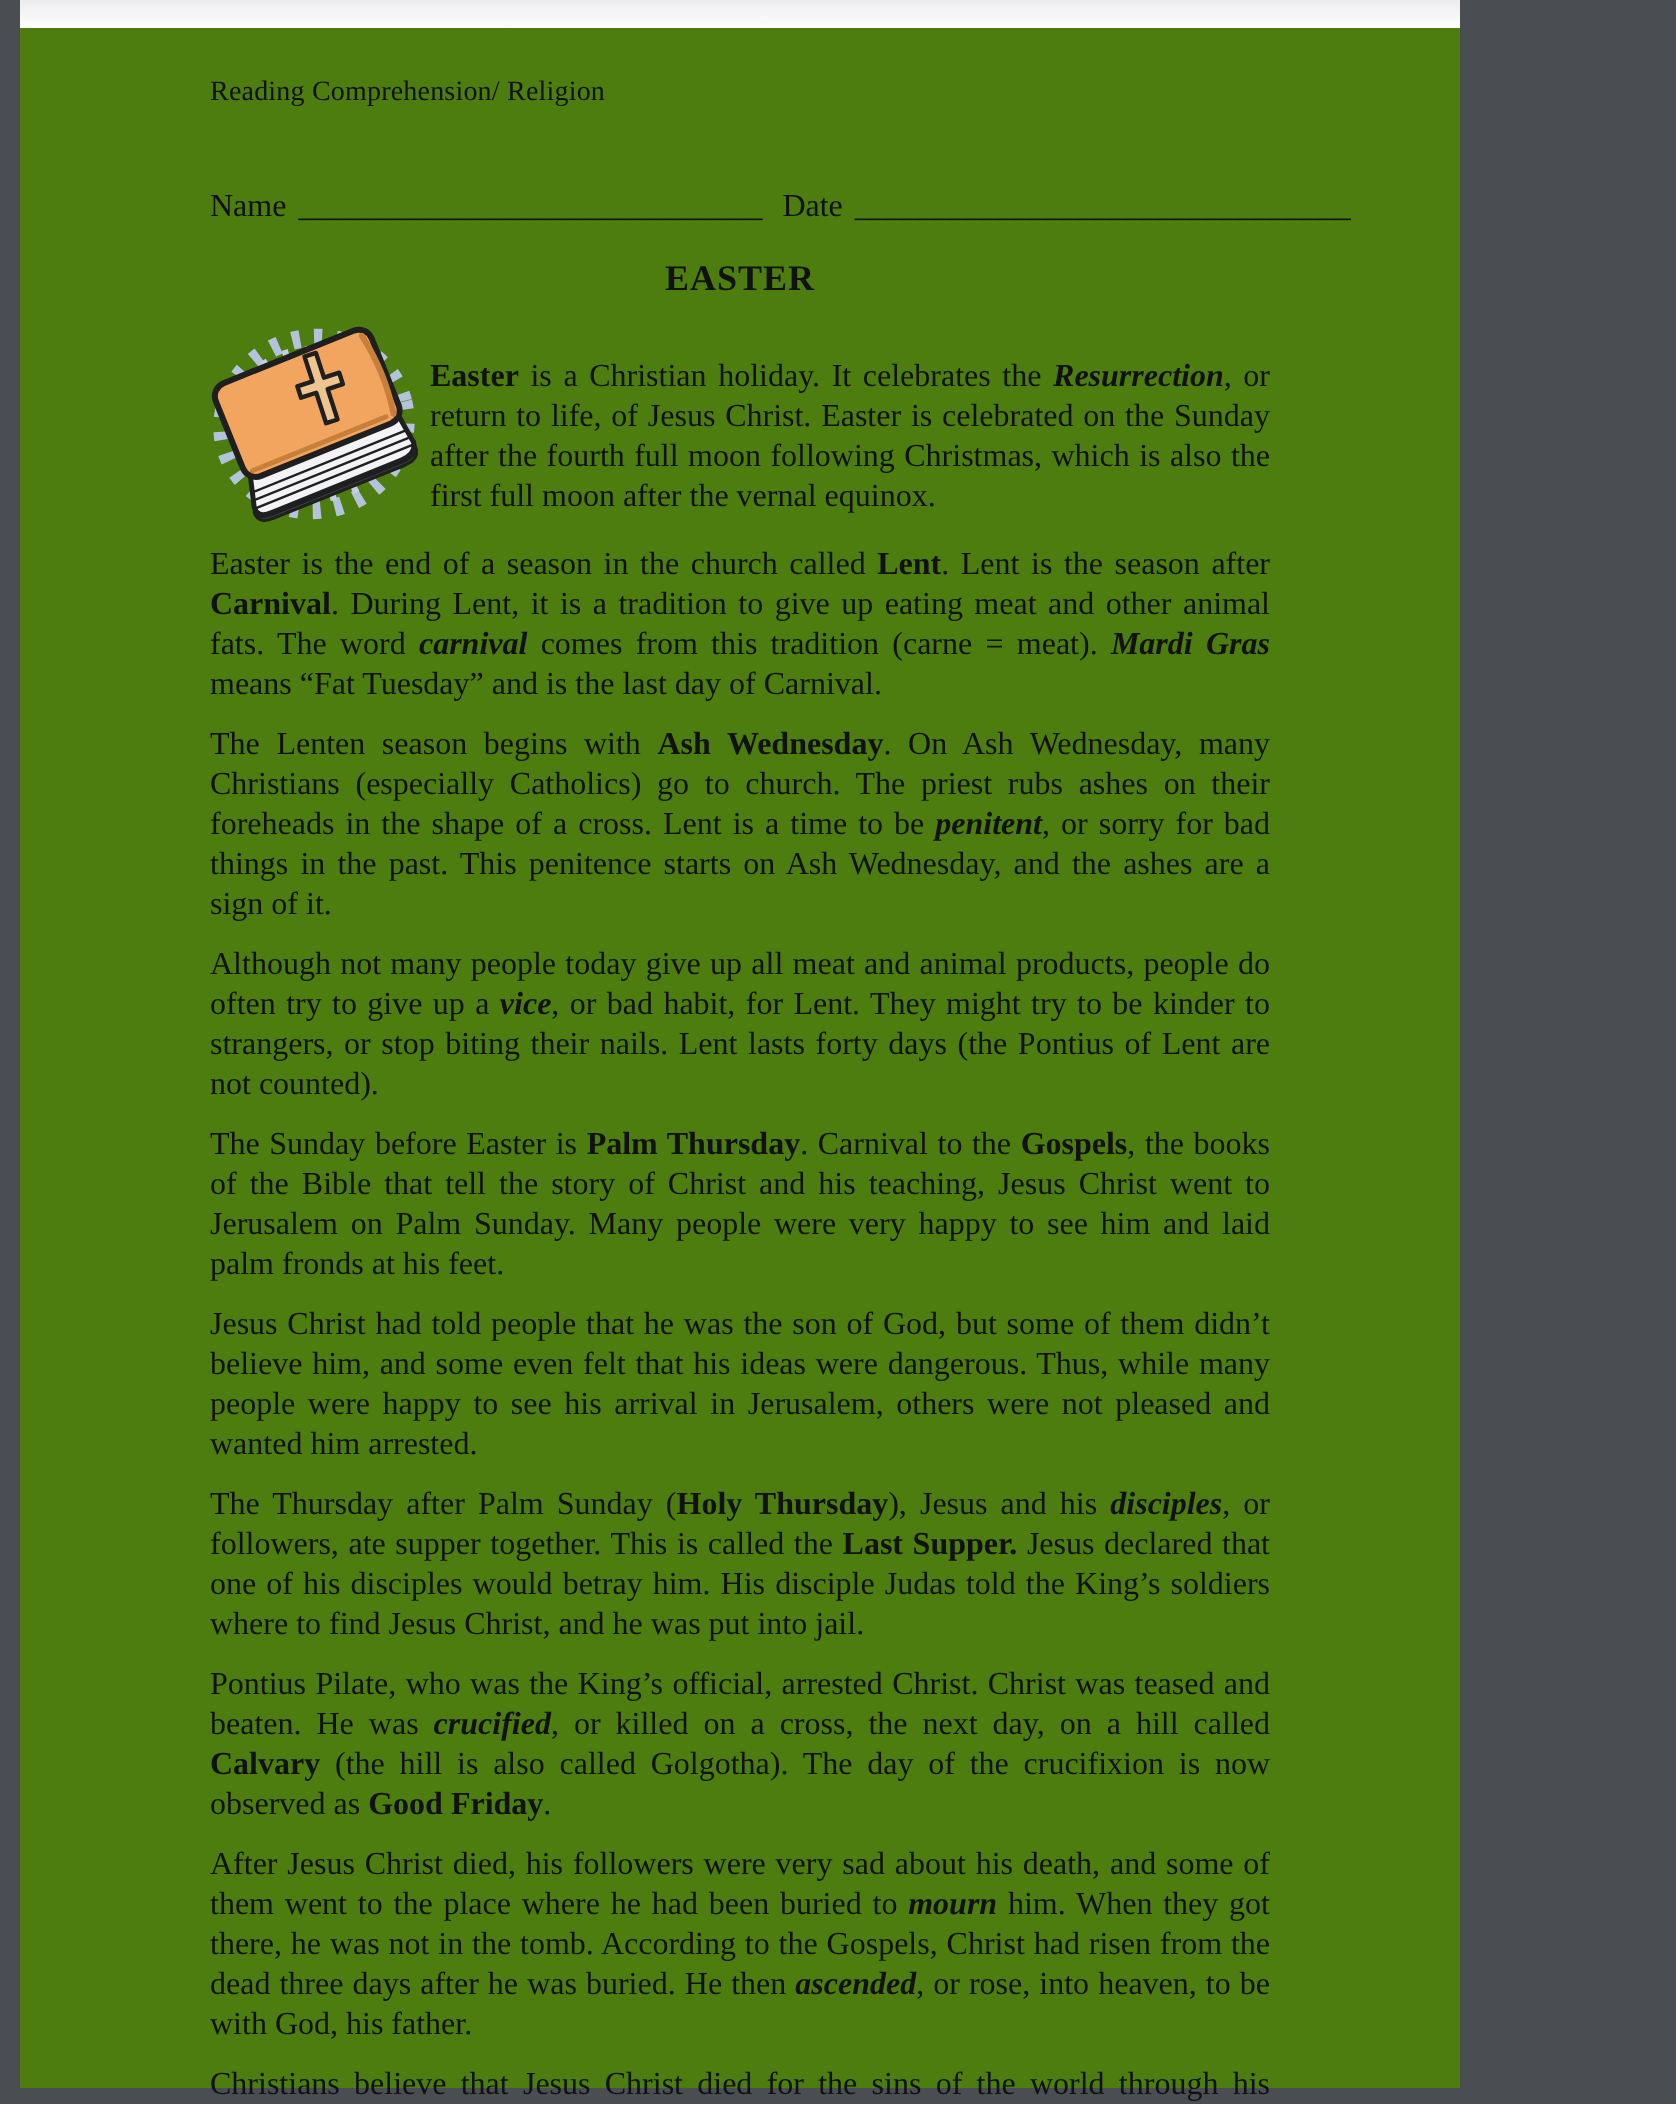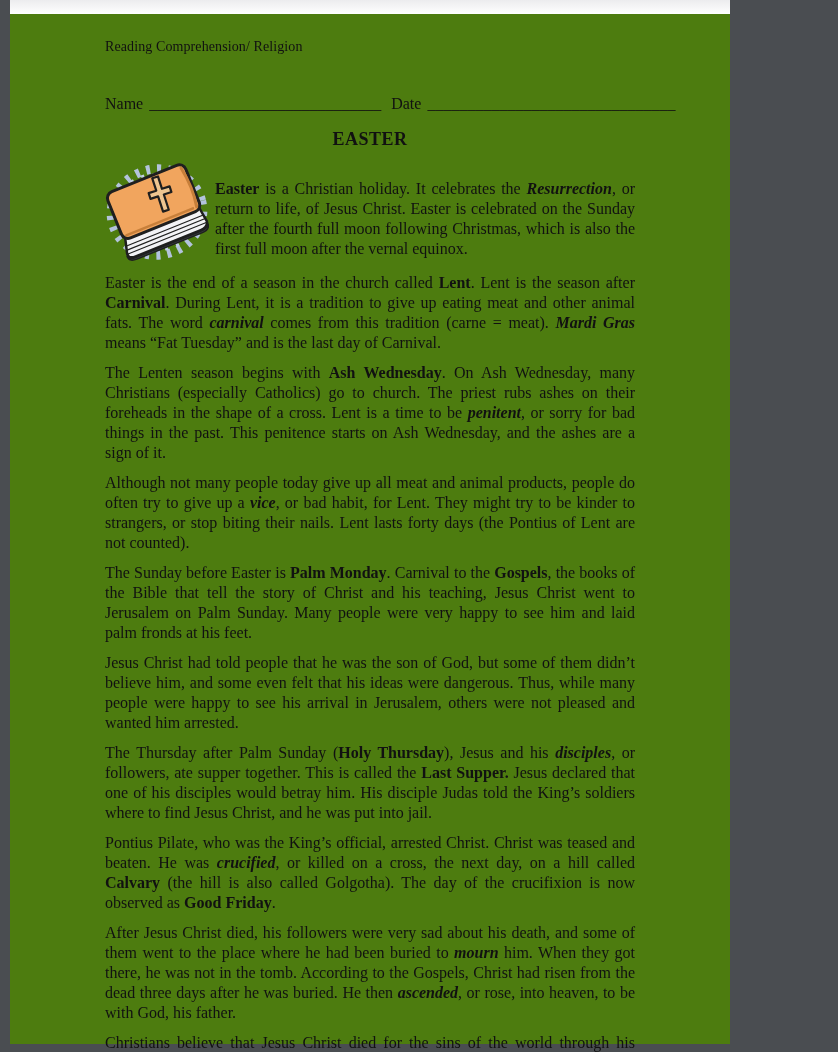--- a/index.html
+++ b/index.html
@@ -109,21 +109,21 @@
           </g>
         </svg>
       </div>
       <p class="para" id="intro-para"><span class="b">Easter</span><span> is a Christian holiday. It celebrates the </span><span class="bi">Resurrection</span><span>, or return to life, of Jesus Christ. Easter is celebrated on the Sunday after the fourth full moon following Christmas, which is also the first full moon after the vernal equinox.</span></p>
     </div>
 
     <div id="paragraphs">
         <p class="para"><span>Easter is the end of a season in the church called </span><span class="b">Lent</span><span>. Lent is the season after </span><span class="b">Carnival</span><span>. During Lent, it is a tradition to give up eating meat and other animal fats. The word </span><span class="bi">carnival</span><span> comes from this tradition (carne = meat). </span><span class="bi">Mardi Gras</span><span> means “Fat Tuesday” and is the last day of Carnival.</span></p>
         <p class="para"><span>The Lenten season begins with </span><span class="b">Ash Wednesday</span><span>. On Ash Wednesday, many Christians (especially Catholics) go to church. The priest rubs ashes on their foreheads in the shape of a cross. Lent is a time to be </span><span class="bi">penitent</span><span>, or sorry for bad things in the past. This penitence starts on Ash Wednesday, and the ashes are a sign of it.</span></p>
         <p class="para"><span>Although not many people today give up all meat and animal products, people do often try to give up a </span><span class="bi">vice</span><span>, or bad habit, for Lent. They might try to be kinder to strangers, or stop biting their nails. Lent lasts forty days (the Pontius of Lent are not counted).</span></p>
-        <p class="para"><span>The Sunday before Easter is </span><span class="b">Palm Monday</span><span>. Carnival to the </span><span class="b">Gospels</span><span>, the books of the Bible that tell the story of Christ and his teaching, Jesus Christ went to Jerusalem on Palm Sunday. Many people were very happy to see him and laid palm fronds at his feet.</span></p>
+        <p class="para"><span>The Sunday before Easter is </span><span class="b">Palm Thursday</span><span>. Carnival to the </span><span class="b">Gospels</span><span>, the books of the Bible that tell the story of Christ and his teaching, Jesus Christ went to Jerusalem on Palm Sunday. Many people were very happy to see him and laid palm fronds at his feet.</span></p>
         <p class="para"><span>Jesus Christ had told people that he was the son of God, but some of them didn’t believe him, and some even felt that his ideas were dangerous. Thus, while many people were happy to see his arrival in Jerusalem, others were not pleased and wanted him arrested.</span></p>
         <p class="para"><span>The Thursday after Palm Sunday (</span><span class="b">Holy Thursday</span><span>), Jesus and his </span><span class="bi">disciples</span><span>, or followers, ate supper together. This is called the </span><span class="b">Last Supper.</span><span> Jesus declared that one of his disciples would betray him. His disciple Judas told the King’s soldiers where to find Jesus Christ, and he was put into jail.</span></p>
         <p class="para"><span>Pontius Pilate, who was the King’s official, arrested Christ. Christ was teased and beaten. He was </span><span class="bi">crucified</span><span>, or killed on a cross, the next day, on a hill called </span><span class="b">Calvary</span><span> (the hill is also called Golgotha). The day of the crucifixion is now observed as </span><span class="b">Good Friday</span><span>.</span></p>
         <p class="para"><span>After Jesus Christ died, his followers were very sad about his death, and some of them went to the place where he had been buried to </span><span class="bi">mourn</span><span> him. When they got there, he was not in the tomb. According to the Gospels, Christ had risen from the dead three days after he was buried. He then </span><span class="bi">ascended</span><span>, or rose, into heaven, to be with God, his father.</span></p>
         <p class="para"><span>Christians believe that Jesus Christ died for the sins of the world through his crucifixion, and that his resurrection proves that he was the son of God. This resurrection is celebrated on Easter.</span></p>
       </div>
 
     <div class="footer">©2007abcteach.com</div>
 
   </div>

